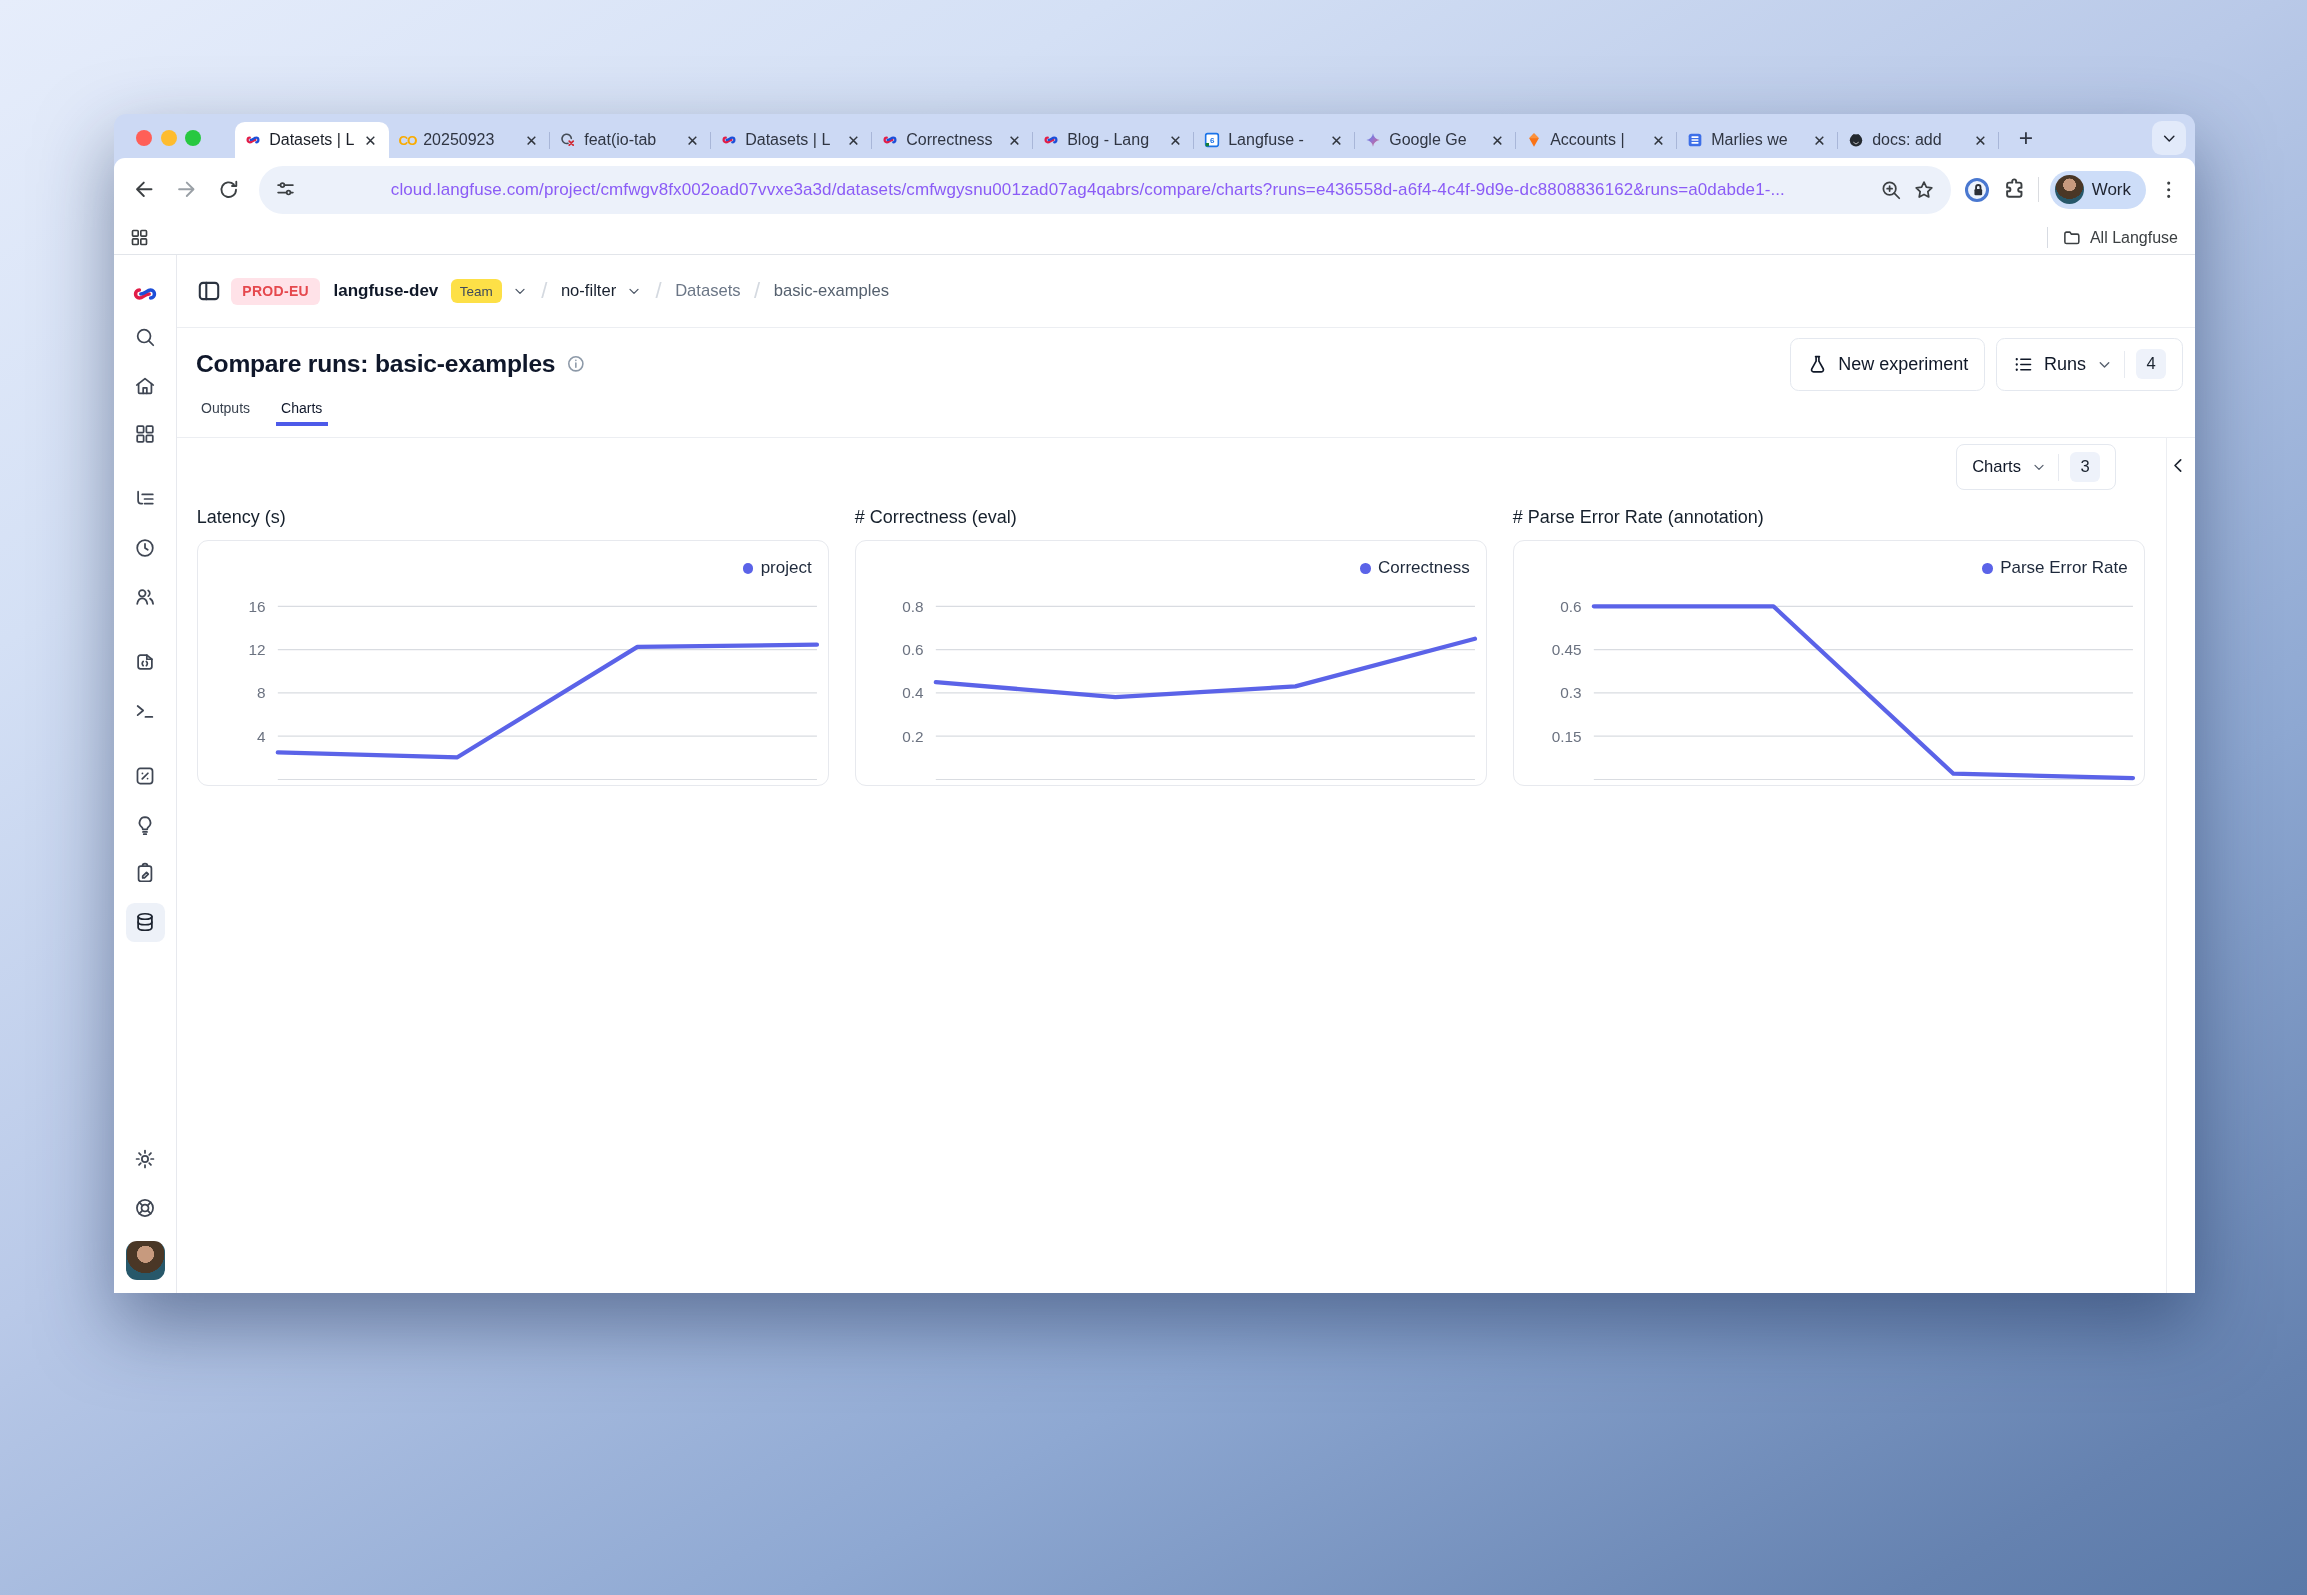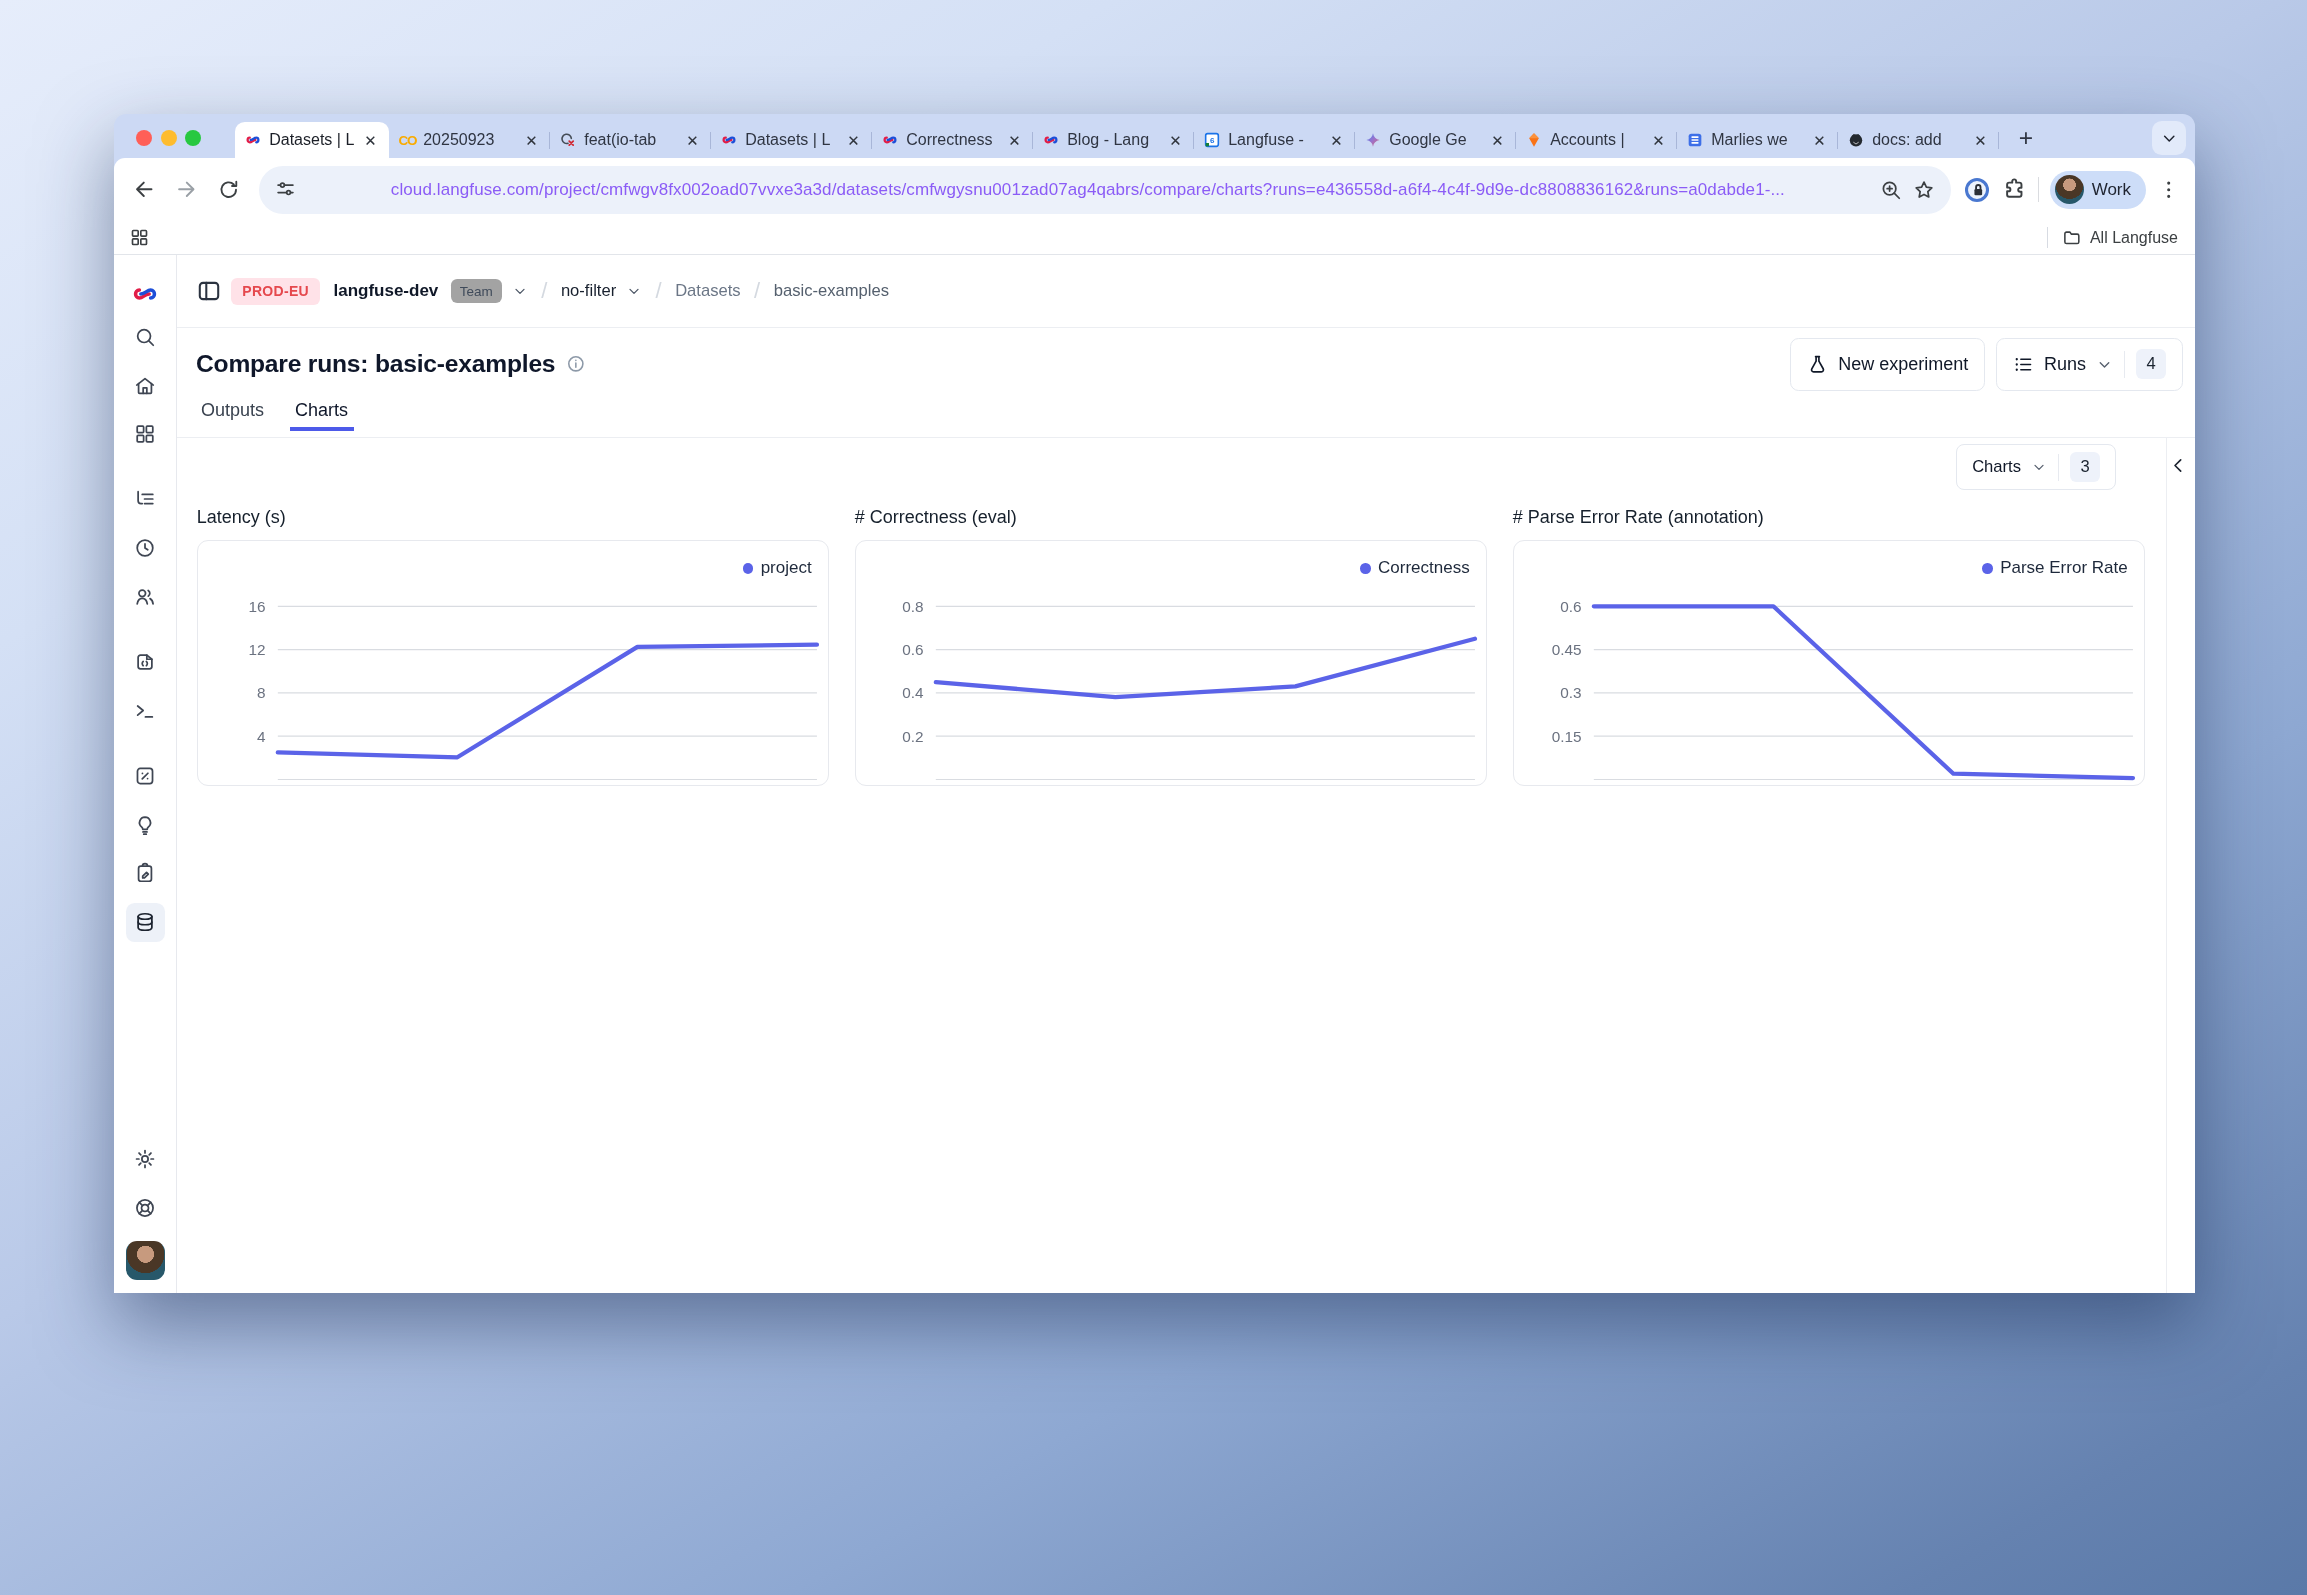--- a/index.html
+++ b/index.html
@@ -48,35 +48,35 @@
   .sb-logo { margin-top:24.6px; height:28px; display:flex; align-items:center; }
   .sb-ic { width:39px; height:39px; margin-top:9.8px; border-radius:8.6px; display:flex; align-items:center; justify-content:center; color:#3f4653; }
   .sb-ic.gap { margin-top:26px; }
   .sb-ic.active { background:#edf1f8; color:#1d2430; }
   .sb-bottom { margin-top:auto; display:flex; flex-direction:column; align-items:center; padding-bottom:13.5px; }
   .sb-avatar { width:39px; height:39px; border-radius:11px; margin-top:13.5px; }
   .main { flex:1; display:flex; flex-direction:column; min-width:0; position:relative; }
   .header-row { height:73px; display:flex; align-items:center; gap:9.8px; padding:0 13.5px 0 18.5px; border-bottom:0.6px solid #eceef2; }
   .badge-env { background:#ffe2e8; color:#e5484d; font-size:14px; font-weight:700; letter-spacing:0.3px; padding:5.5px 11px; border-radius:6.2px; }
   .org-name { font-size:17px; font-weight:600; color:#101828; margin-left:3.7px; }
-  .badge-team { background:#a3a3a3; color:#3f4a5a; font-size:13.5px; padding:4.3px 9.2px; border-radius:6.2px; margin-left:2.5px; }
+  .badge-team { background:#fde047; color:#3f4a5a; font-size:13.5px; padding:4.3px 9.2px; border-radius:6.2px; margin-left:2.5px; }
   .crumb-chev { color:#4b5565; display:flex; }
   .slash { color:#d4d9e0; font-size:22px; font-weight:300; margin:0 3.7px; }
   .crumb-proj { font-size:16.6px; color:#18202e; }
   .crumb-link { font-size:16.6px; color:#6b7686; }
   .crumb-cur { font-size:16.6px; color:#55606e; }
   .title-row { height:72px; display:flex; align-items:center; padding:0 11.7px 0 19px; }
   .page-title { font-size:24.6px; font-weight:700; color:#0f172a; letter-spacing:-0.2px; }
   .info-ic { margin-left:11px; color:#8d99a8; display:flex; }
   .actions { margin-left:auto; display:flex; gap:11px; }
   .btn { height:53px; border:1.2px solid #e4e8ef; border-radius:8.6px; background:#fff; display:flex; align-items:center; gap:9.8px; padding:0 16px; font-size:18px; color:#101828; }
   .btn .b-div { width:1.2px; height:27px; background:#e7eaf0; margin:0 1.2px; }
   .count-badge { background:#eef2fa; border-radius:6.2px; padding:4.9px 10.5px; font-size:16.6px; color:#1b2430; }
   .apptabs-row { height:38px; display:flex; align-items:flex-start; gap:31px; padding-left:24px; border-bottom:0.6px solid #eceef2; position:relative; }
-  .apptab { font-size:18px; color:#39424f; padding-bottom:9.8px; position:relative;text-align:right; }
+  .apptab { font-size:14px; color:#39424f; padding-bottom:9.8px; position:relative;text-align:right; }
   .apptab.active { color:#0f172a; font-weight:500; }
   .apptab.active::after { content:""; position:absolute; left:-5.5px; right:-5.5px; bottom:-0.6px; height:4.3px; background:#4d5ae9; }
   .content { flex:1; position:relative; }
   .peek-div { position:absolute; top:0; bottom:0; right:28px; width:0.6px; background:#eceef2; }
   .peek-chev { position:absolute; top:13.5px; right:2.5px; color:#1d2430; display:flex; padding:3.7px; }
   .charts-toolbar { display:flex; justify-content:flex-end; padding:6.2px 79px 0 0; }
   .btn.small { height:46px; font-size:16.6px; padding:0 14.8px; border-radius:8px; }
   .charts-row { display:flex; gap:26px; padding-left:19.7px; margin-top:17px; }
   .chart-block { width:632px; }
   .chart-title { font-size:18px; color:#16202c; margin-bottom:12.3px; }

